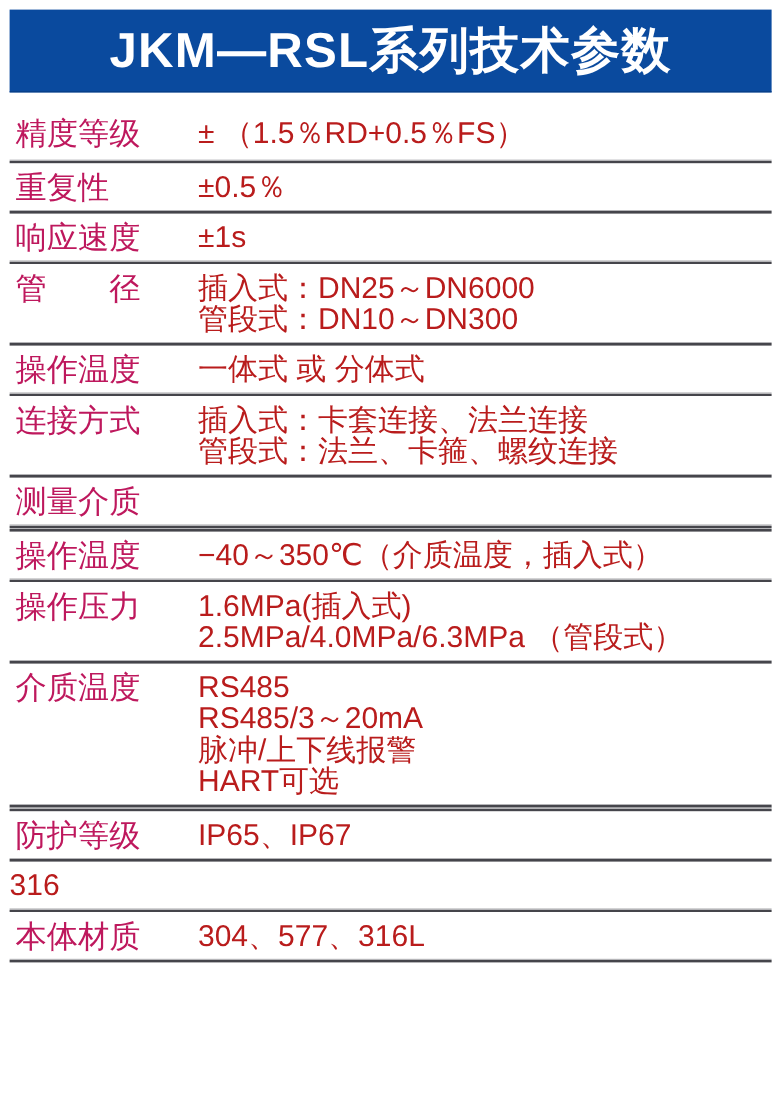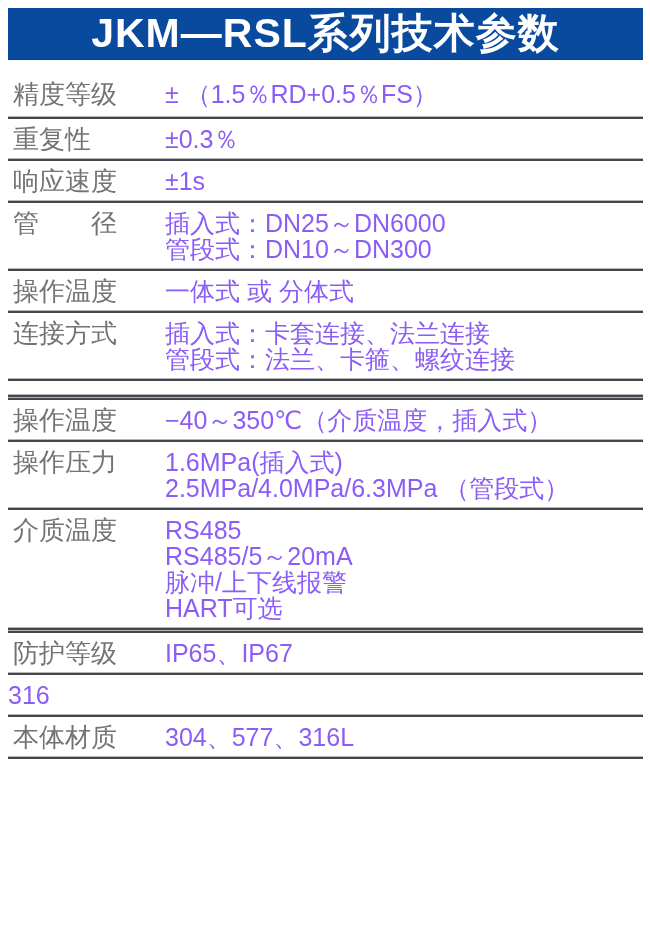--- a/index.html
+++ b/index.html
@@ -9,21 +9,21 @@
     width: 650px;
   }
   .page {
     width: 650px;
     height: 928px;
     background: #ffffff;
     overflow: hidden;
   }
   .banner {
     margin: 8px 7px 0 8px;
-    height: 52px;
+    height: 69px;
     background: #0a4a9e;
     display: flex;
     align-items: center;
     justify-content: center;
     border-bottom: 1px solid #083e86;
   }
   .banner-title {
     color: #ffffff;
     font-size: 41px;
     font-weight: 700;
@@ -39,29 +39,29 @@
     align-items: flex-start;
     padding: 7px 0 6px 0;
   }
   .row.first {
     padding-top: 21px;
     padding-bottom: 9px;
   }
   .cell-label {
     flex: 0 0 157px;
     padding-left: 5px;
-    color: #737373;
+    color: #be185d;
     font-size: 26px;
     line-height: 26px;
     white-space: pre;
     font-weight: 400;
   }
   .cell-value {
     flex: 1 1 auto;
-    color: #8b5cf6;
+    color: #b91c1c;
     font-size: 25px;
     line-height: 26px;
     white-space: pre-wrap;
     font-weight: 400;
   }
   .divider {
     height: 3px;
     background: linear-gradient(to bottom, #b5b5b8 0px, #b5b5b8 1px, #45454b 1px, #45454b 3px);
   }
 </style>
@@ -76,21 +76,21 @@
 
   <div class="spec-table">
   <div class="row first">
     <div class="cell-label">精度等级</div>
     <div class="cell-value">± （1.5％RD+0.5％FS）</div>
   </div>
   <div class="divider"></div>
 
   <div class="row">
     <div class="cell-label">重复性</div>
-    <div class="cell-value">±0.3％</div>
+    <div class="cell-value">±0.5％</div>
   </div>
   <div class="divider"></div>
 
   <div class="row">
     <div class="cell-label">响应速度</div>
     <div class="cell-value">±1s</div>
   </div>
   <div class="divider"></div>
 
   <div class="row">
@@ -107,20 +107,21 @@
   <div class="divider"></div>
 
   <div class="row">
     <div class="cell-label">连接方式</div>
     <div class="cell-value">插入式：卡套连接、法兰连接
 管段式：法兰、卡箍、螺纹连接</div>
   </div>
   <div class="divider"></div>
 
   <div class="row">
+    <div class="cell-label">测量介质</div>
   </div>
   <div class="divider"></div>
 
   <div class="divider"></div>
 
   <div class="row">
     <div class="cell-label">操作温度</div>
     <div class="cell-value">−40～350℃（介质温度，插入式）</div>
   </div>
   <div class="divider"></div>
@@ -128,21 +129,21 @@
   <div class="row">
     <div class="cell-label">操作压力</div>
     <div class="cell-value">1.6MPa(插入式)
 2.5MPa/4.0MPa/6.3MPa （管段式）</div>
   </div>
   <div class="divider"></div>
 
   <div class="row">
     <div class="cell-label">介质温度</div>
     <div class="cell-value">RS485
-RS485/5～20mA
+RS485/3～20mA
 脉冲/上下线报警
 HART可选</div>
   </div>
   <div class="divider"></div>
 
   <div class="divider"></div>
 
   <div class="row">
     <div class="cell-label">防护等级</div>
     <div class="cell-value">IP65、IP67</div>

